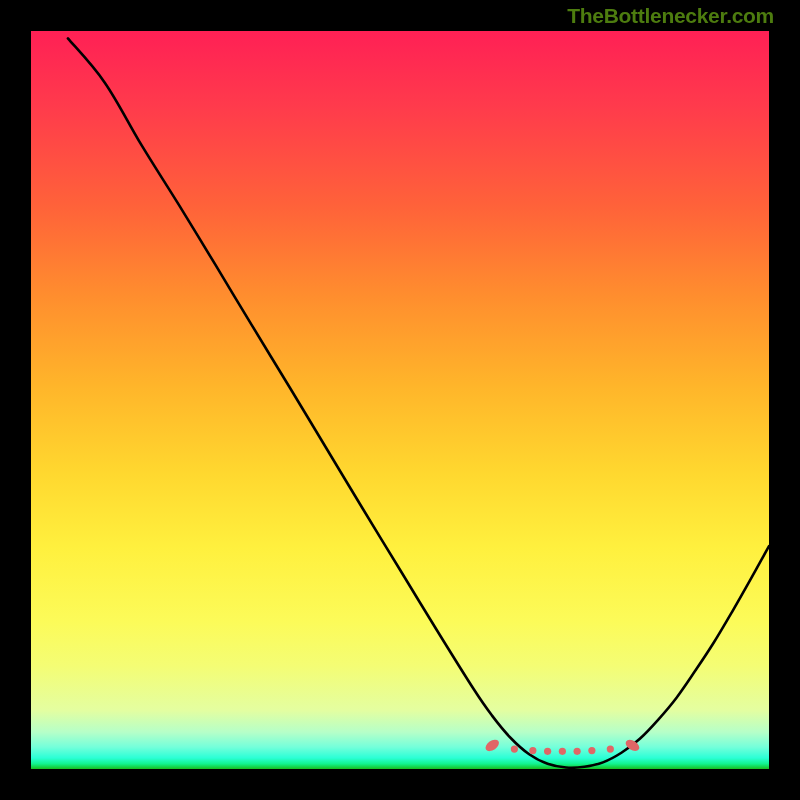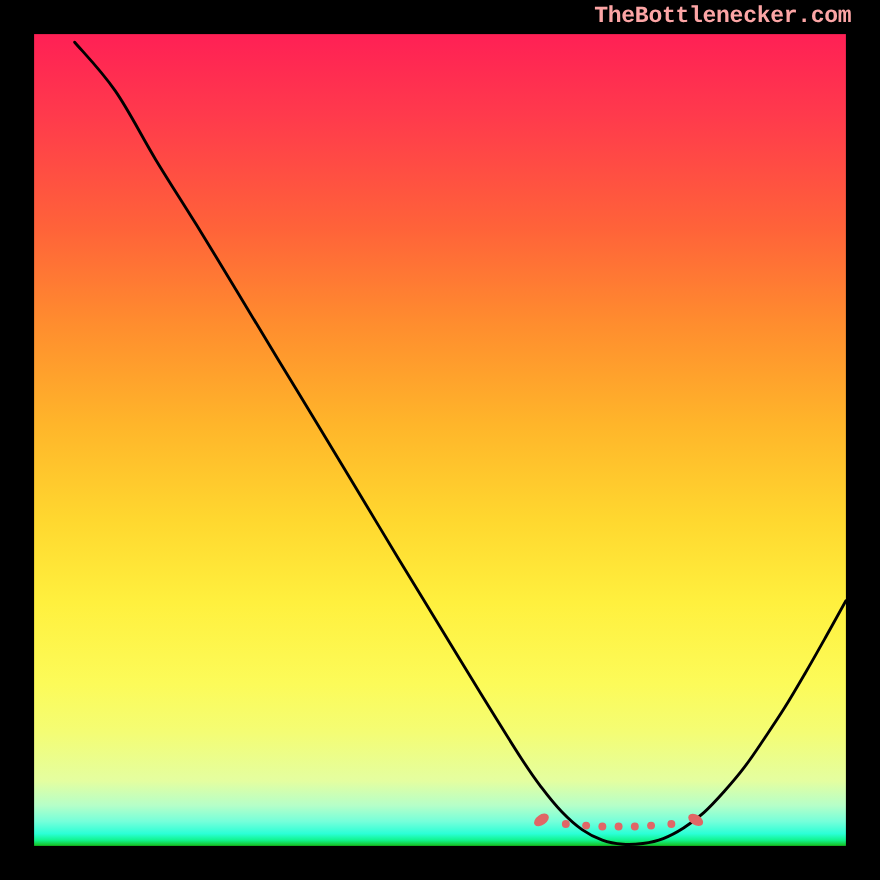--- a/index.html
+++ b/index.html
@@ -16,26 +16,25 @@
     position: relative;
     width: 800px;
     height: 800px;
     background: #000000;
   }
 
   .attribution {
     position: absolute;
     top: 4px;
     right: 26px;
-    color: #fca5a5;
+    color: #4d7c0f;
     font-size: 21px;
     font-weight: bold;
     letter-spacing: -0.3px;
     white-space: nowrap;
-    font-family: Liberation Mono, monospace;
   }
 
   .plot-area {
     position: absolute;
     left: 31px;
     top: 31px;
     width: 738px;
     height: 738px;
     overflow: hidden;
   }

